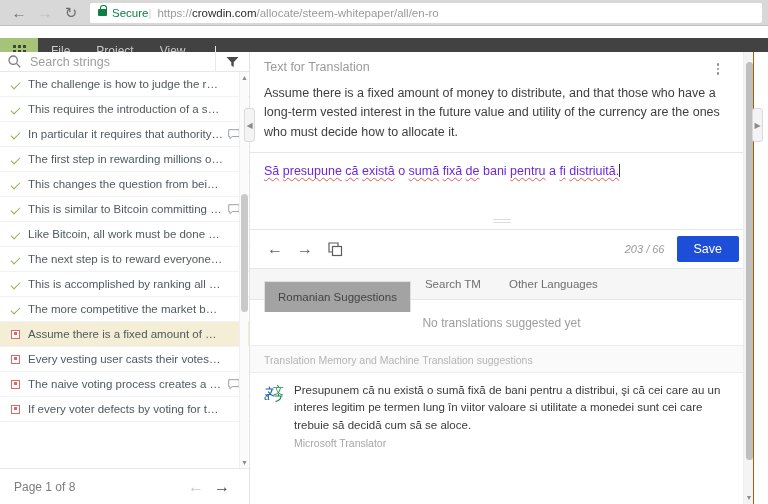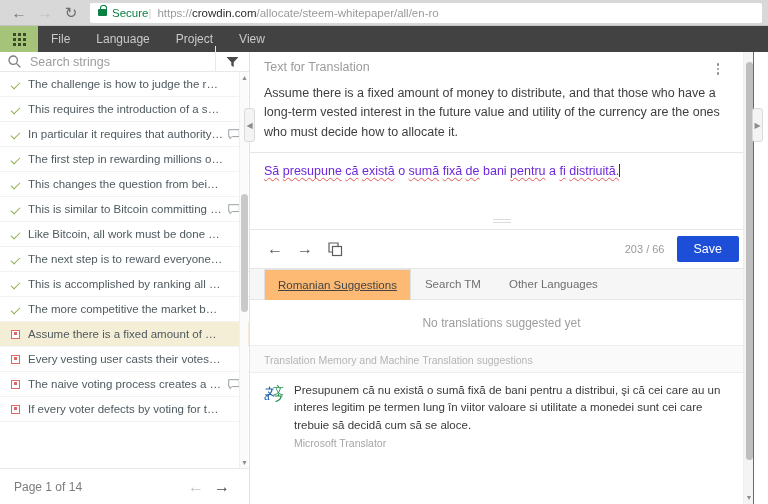--- a/index.html
+++ b/index.html
@@ -67,20 +67,21 @@
   .url-dom { color: #2b2b2b; }
 
   
   .menubar {
     height: 26px;
     background: #424242;
     display: flex;
     align-items: stretch;
     color: #c9c9c9;
     font-size: 12px;
+    margin-top: 12px;
   }
   .grid-logo {
     width: 38px;
     background: #a5c379;
     display: flex;
     align-items: center;
     justify-content: center;
   }
   .grid-dots {
     display: grid;
@@ -353,21 +354,21 @@
     border-bottom: 1px solid #e6e6e6;
     background: #fff;
   }
   .tb-btn {
     width: 30px; height: 30px;
     display: flex; align-items: center; justify-content: center;
     color: #5d5d5d;
     font-size: 16px;
   }
   .tb-spacer { flex: 1; }
-  .char-count { font-size: 11px; color: #9a9a9a; margin-right: 12px; }
+  .char-count { font-size: 11px; color: #9a9a9a; margin-right: 12px; font-style: italic; }
   .save-btn {
     background: #1d4ed8;
     color: #ffffff;
     border: none;
     border-radius: 2px;
     font-size: 12.5px;
     font-family: "Liberation Sans", sans-serif;
     padding: 6px 17px;
     cursor: pointer;
   }
@@ -385,26 +386,25 @@
     font-size: 11.5px;
     color: #6f6f6f;
     padding: 8px 13px;
     height: 31px;
     display: flex;
     align-items: center;
     border: 1px solid transparent;
     border-bottom: none;
   }
   .tab.active {
-    background: #fdba74;
+    background: #a3a3a3;
     border-color: #e0e0e0;
     color: #444;
     position: relative;
-    top: 1px;
-    text-decoration: underline;
+    top: 13px;
   }
 
   .sugg-empty {
     flex: none;
     height: 46px;
     display: flex;
     align-items: center;
     justify-content: center;
     font-size: 12px;
     color: #9d9d9d;
@@ -500,21 +500,20 @@
           <i></i>
           <i></i>
           <i></i>
           <i></i>
           <i></i>
           <i></i>
           <i></i>
       </div>
     </div>
     <div class="menu-item">File</div>
-    <div class="menu-item">Language</div>
     <div class="menu-item">Project</div>
     <div class="menu-item">View</div>
   </div>
 
   <div class="workspace">
 
     <div class="left-pane">
 
       <div class="search-row">
         <div class="search-ico">
@@ -645,21 +644,21 @@
             </div>
           </div>
         <div class="list-scroll">
           <div class="ls-up">▲</div>
           <div class="ls-thumb"></div>
           <div class="ls-down">▼</div>
         </div>
       </div>
 
       <div class="pager">
-        <span>Page 1 of 14</span>
+        <span>Page 1 of 8</span>
         <span class="spacer"></span>
         <div class="pg-arrow disabled">←</div>
         <div class="pg-arrow">→</div>
       </div>
 
       <div class="collapse-handle handle-left">◀</div>
     </div>
 
     <div class="center-pane">
 

